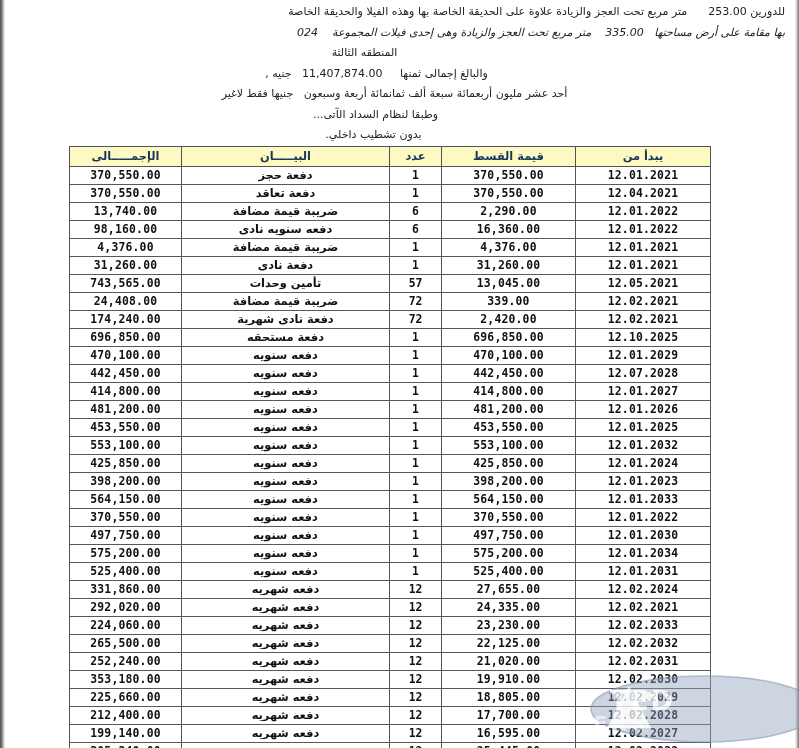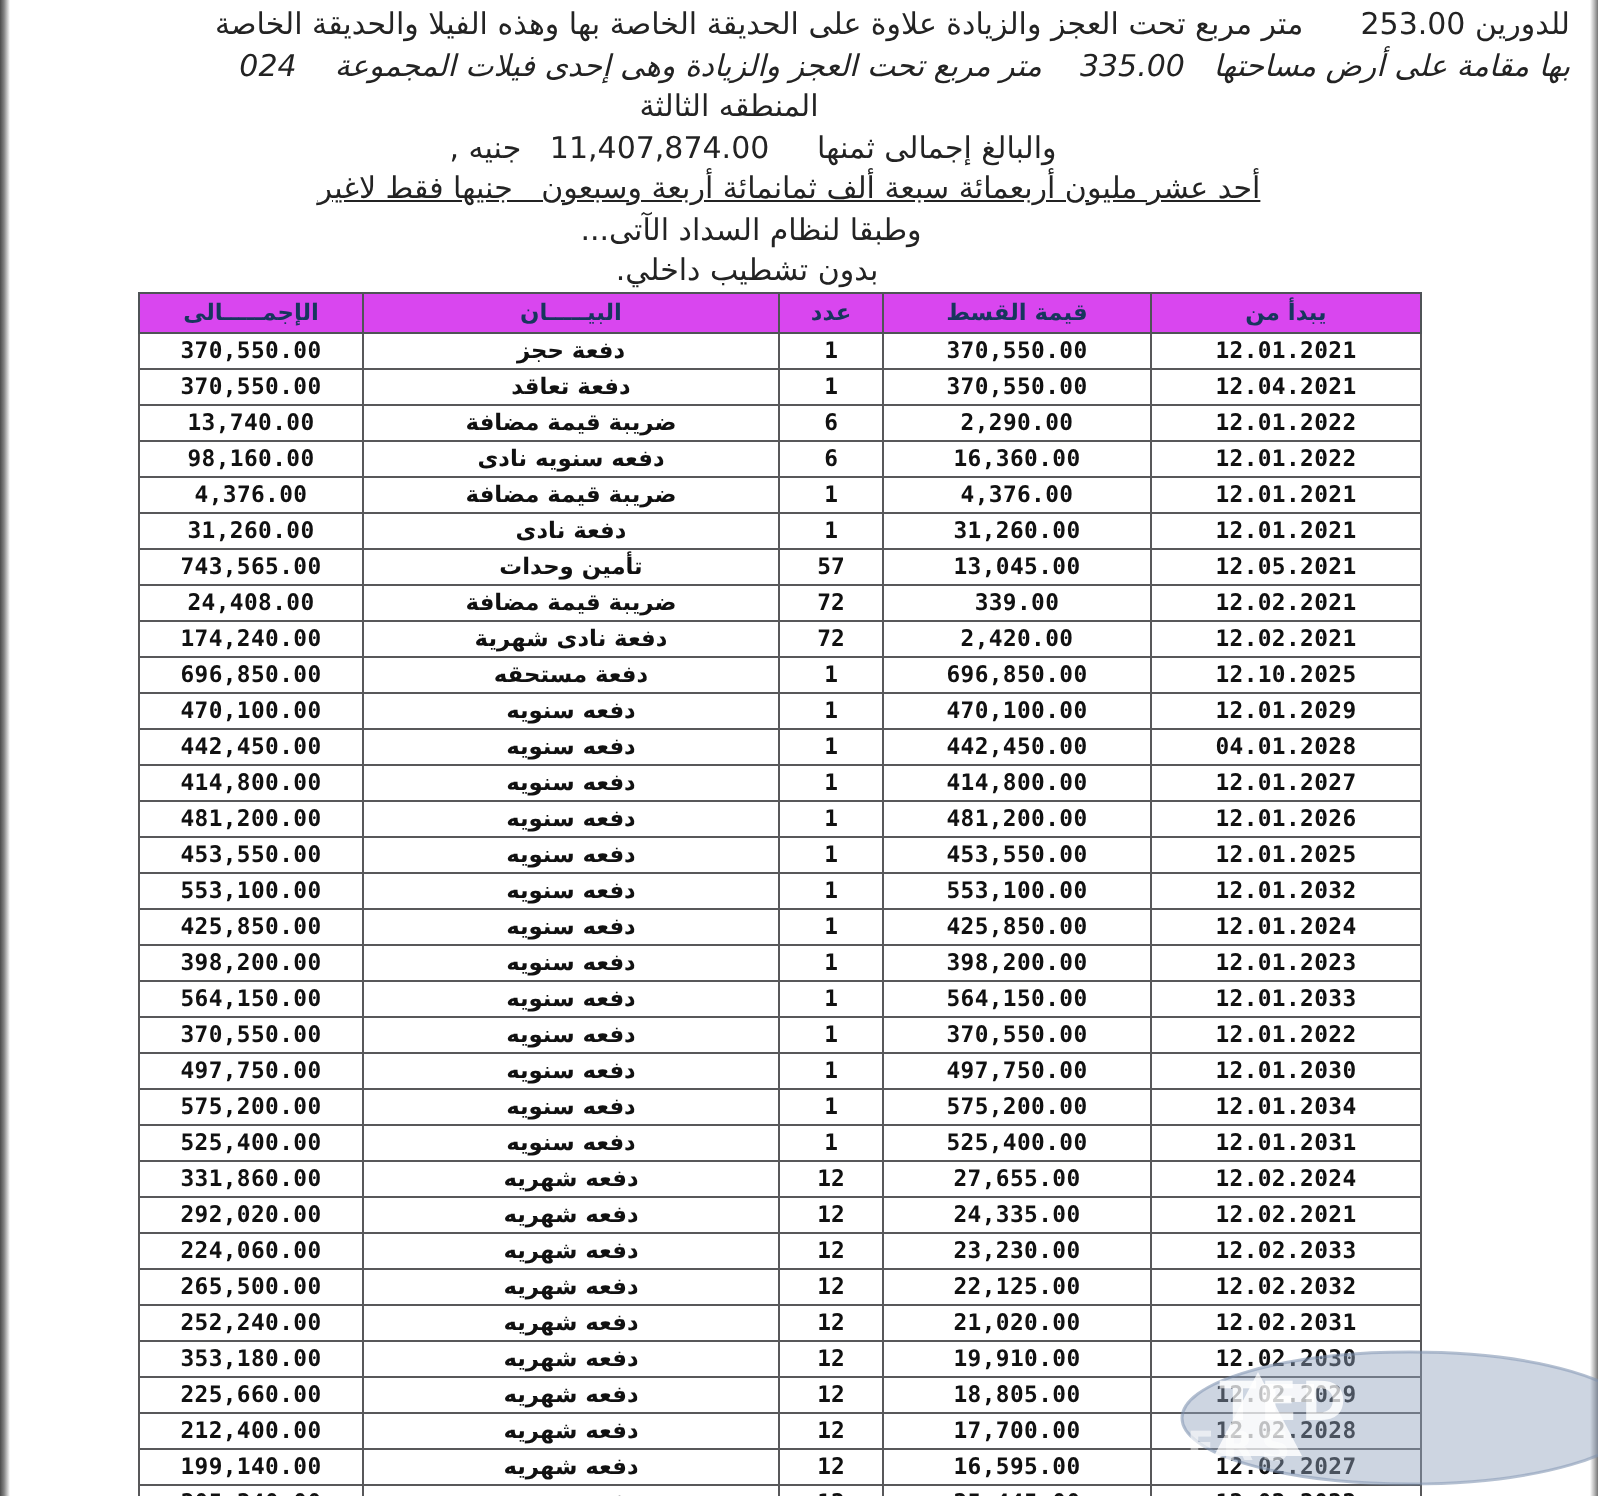--- a/index.html
+++ b/index.html
@@ -36,32 +36,32 @@
   
   .preamble {
     position: absolute;
     top: 2px;
     right: 14px;
     left: 14px;
     direction: rtl;
     text-align: right;
   }
   .pre-line {
-    font-size: 15px;
+    font-size: 11px;
     line-height: 20.5px;
     letter-spacing: .4px;
     white-space: pre;
     color: #232323;
     font-family: "DejaVu Sans", "Liberation Sans", sans-serif;
   }
   .pre-line.r1 { text-align: right; }
   .pre-line.r2 { text-align: right; padding-left: 36px; font-style: italic; }
   .pre-line.r3 { text-align: center; padding-right: 70px; }
   .pre-line.r4 { text-align: center; padding-right: 46px; }
-  .pre-line.r5 { text-align: center; padding-right: 10px; text-decoration: underline; }
+  .pre-line.r5 { text-align: center; padding-right: 10px; }
   .pre-line.r6 { text-align: center; padding-right: 52px; }
   .pre-line.r7 { text-align: center; padding-right: 48px; }
 
   
   .schedule-wrap {
     position: absolute;
     top: 146px;
     left: 70px;
     width: 641px;
   }
@@ -76,21 +76,21 @@
     border: 1px solid #58585a;
     height: 17px;
     padding: 0 4px;
     font-size: 11.4px;
     line-height: 17px;
     font-weight: bold;
     white-space: nowrap;
     overflow: hidden;
   }
   table.schedule thead th {
-    background: #d946ef;
+    background: #fef9c3;
     color: #17365d;
     text-align: center;
     letter-spacing: 1px;
     height: 19px;
     line-height: 19px;
     border-color: #4f5356;
   }
   table.schedule tbody td {
     background: transparent;
     color: #111111;
@@ -238,21 +238,21 @@
           <td class="num">696,850.00</td>
         </tr>
         <tr>
           <td class="num">12.01.2029</td>
           <td class="num">470,100.00</td>
           <td class="count">1</td>
           <td class="desc">دفعه سنويه</td>
           <td class="num">470,100.00</td>
         </tr>
         <tr>
-          <td class="num">04.01.2028</td>
+          <td class="num">12.07.2028</td>
           <td class="num">442,450.00</td>
           <td class="count">1</td>
           <td class="desc">دفعه سنويه</td>
           <td class="num">442,450.00</td>
         </tr>
         <tr>
           <td class="num">12.01.2027</td>
           <td class="num">414,800.00</td>
           <td class="count">1</td>
           <td class="desc">دفعه سنويه</td>

